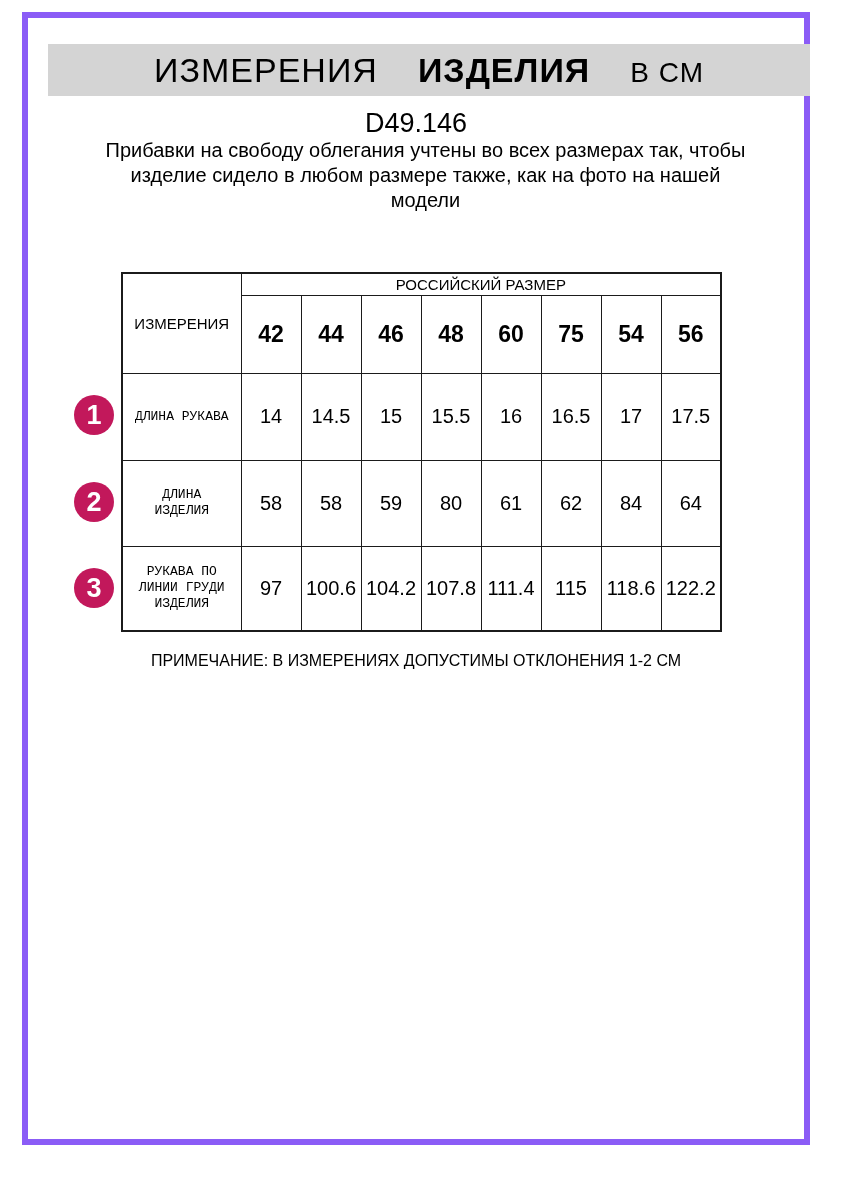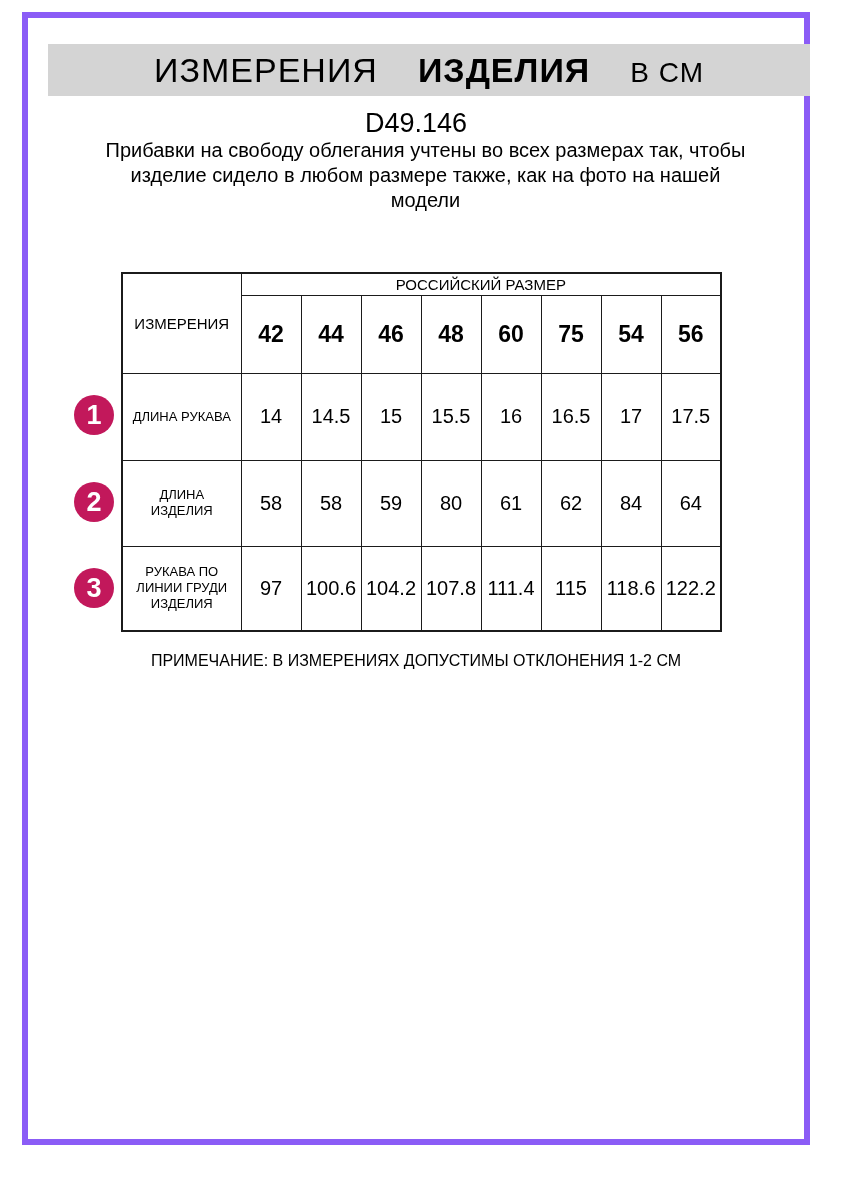--- a/index.html
+++ b/index.html
@@ -71,20 +71,21 @@
   tr.sizes-row td  { height: 78px; font-size: 23px; font-weight: bold; }
   tr.data-row td   { font-size: 20px; }
   tr.data-row.r1 td { height: 87px; }
   tr.data-row.r2 td { height: 86px; margin-left: 40px; }
   tr.data-row.r3 td { height: 85px; }
   td.corner { font-size: 14px; }
   td.row-label {
     font-size: 13px !important;
     line-height: 16px;
     white-space: pre-line;
+    font-family: Liberation Mono, monospace;
   }
   
   .marker {
     position: absolute;
     left: -47px;
     width: 40px; height: 40px;
     border-radius: 50%;
     background: #c2185b;
     color: #fff;
     font-weight: bold;

